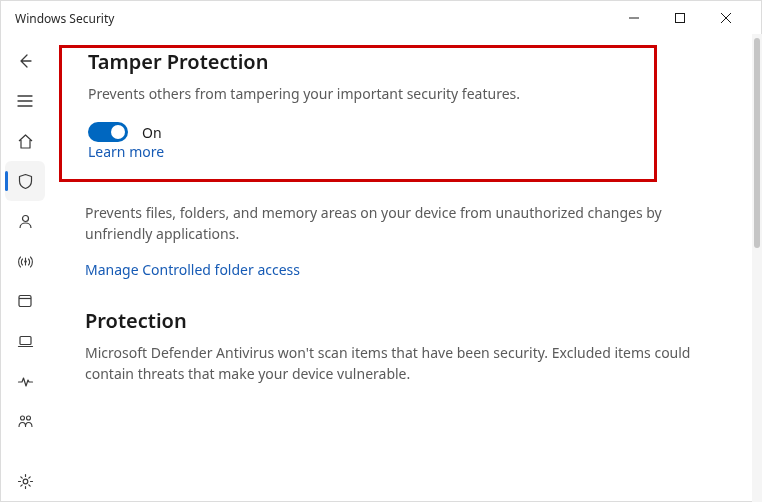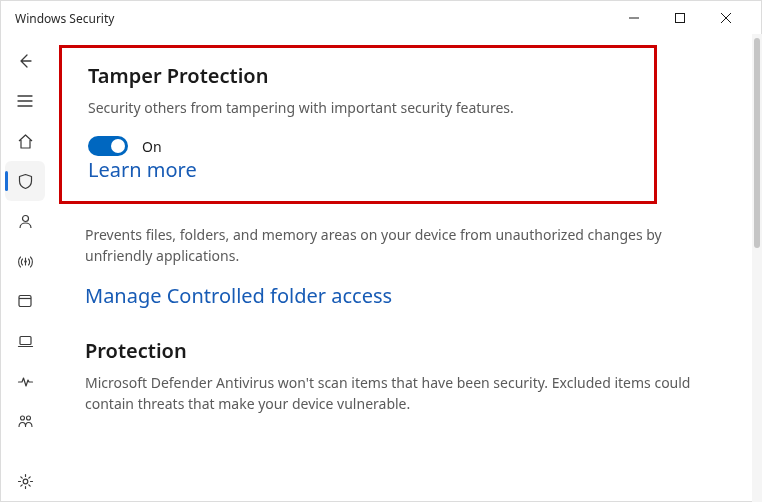--- a/index.html
+++ b/index.html
@@ -80,21 +80,21 @@
     background: #1a6fd8;
   }
   .content {
     flex: 1;
     padding: 10px 36px 0 36px;
     position: relative;
     overflow: hidden;
   }
   .highlight-box {
     border: 3px solid #cc0000;
-    padding: 14px 20px 18px 8px;
+    padding: 0 20px 18px 8px;
     margin-bottom: 20px;
     position: relative;
     left: -26px;
     width: 598px;
   }
   .highlight-box .inner {
     padding-left: 18px;
   }
   .section {
     margin-bottom: 28px;
@@ -132,21 +132,21 @@
     height: 14px;
     border-radius: 50%;
     background: #fff;
   }
   .toggle-label {
     font-size: 14px;
     color: #1a1a1a;
   }
   .link {
     color: #175bb5;
-    font-size: 20px;
+    font-size: 14px;
     display: inline-block;
     cursor: default;
   }
   .link.margin-top {
     margin-top: 10px;
   }
   .scrollbar-track {
     position: absolute;
     right: 0;
     top: 34px;
@@ -268,21 +268,21 @@
           </svg>
       </div>
 
     </div>
 
     <div class="content">
 
       <div class="highlight-box">
         <div class="inner">
         <h2 class="sect-title">Tamper Protection</h2>
-        <div class="sect-desc">Security others from tampering with important security features.</div>
+        <div class="sect-desc">Prevents others from tampering your important security features.</div>
         <div class="toggle-row">
           <div class="toggle">
             <div class="knob"></div>
           </div>
           <span class="toggle-label">On</span>
         </div>
         <span class="link">Learn more</span>
         </div>
       </div>
 

